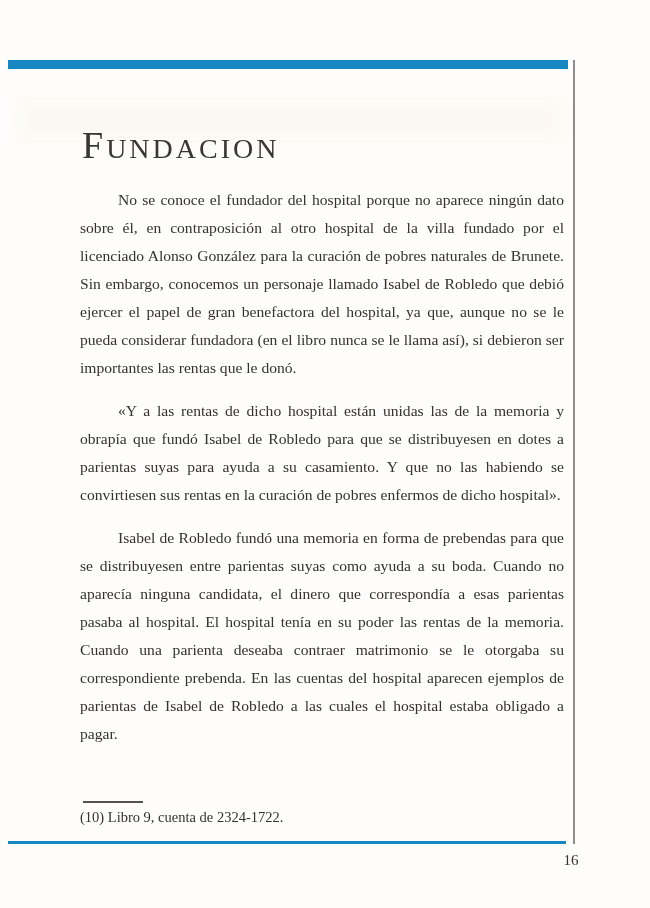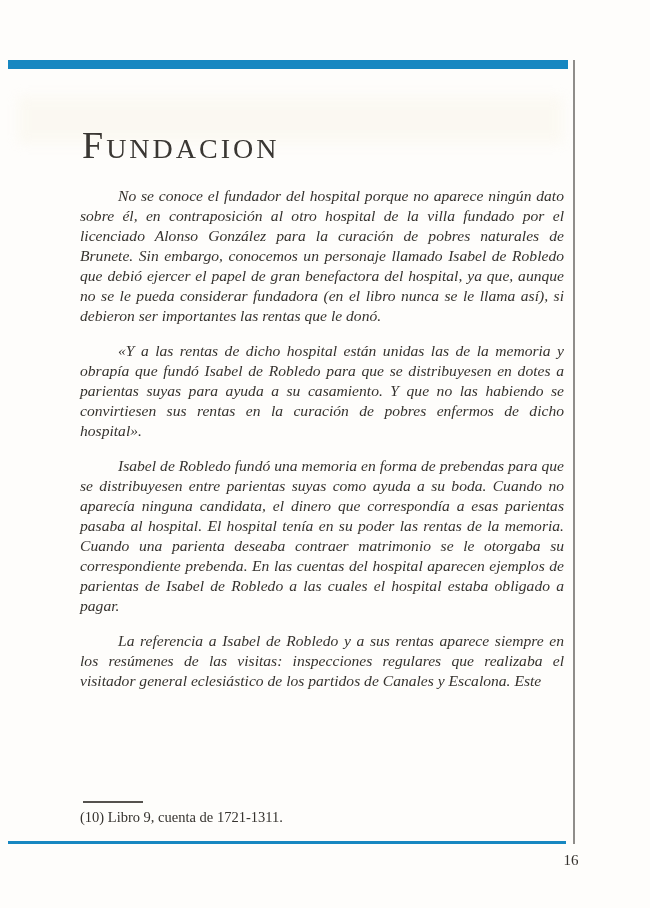--- a/index.html
+++ b/index.html
@@ -53,23 +53,22 @@
   .chapter-title .t-rest {
     font-size: 28px;
     letter-spacing: 3px;
   }
   .body-text {
     position: absolute;
     left: 80px; top: 186px;
     width: 484px;
     color: var(--text);
     font-size: 15.6px;
-    line-height: 20px;
+    line-height: 28px;
     text-align: justify;
-    font-style: italic;
   }
   .body-text p {
     margin: 0 0 15px 0;
     text-indent: 38px;
   }
   .footnote-rule {
     position: absolute;
     left: 83px; top: 801px;
     width: 60px; height: 2px;
     background: #55524e;
@@ -107,22 +106,21 @@
 
   <div class="top-bar"></div>
   <div class="right-edge"></div>
 
   <h1 class="chapter-title"><span class="t-initial">F</span><span class="t-rest">UNDACION</span></h1>
 
   <div class="body-text">
     <p>No se conoce el fundador del hospital porque no aparece ningún dato sobre él, en contraposición al otro hospital de la villa fundado por el licenciado Alonso González para la curación de pobres naturales de Brunete. Sin embargo, conocemos un personaje llamado Isabel de Robledo que debió ejercer el papel de gran benefactora del hospital, ya que, aunque no se le pueda considerar fundadora (en el libro nunca se le llama así), si debieron ser importantes las rentas que le donó.</p>
     <p>«Y a las rentas de dicho hospital están unidas las de la memoria y obrapía que fundó Isabel de Robledo para que se distribuyesen en dotes a parientas suyas para ayuda a su casamiento. Y que no las habiendo se convirtiesen sus rentas en la curación de pobres enfermos de dicho hospital».</p>
     <p>Isabel de Robledo fundó una memoria en forma de prebendas para que se distribuyesen entre parientas suyas como ayuda a su boda. Cuando no aparecía ninguna candidata, el dinero que correspondía a esas parientas pasaba al hospital. El hospital tenía en su poder las rentas de la memoria. Cuando una parienta deseaba contraer matrimonio se le otorgaba su correspondiente prebenda. En las cuentas del hospital aparecen ejemplos de parientas de Isabel de Robledo a las cuales el hospital estaba obligado a pagar.</p>
-    <p>La referencia a Isabel de Robledo y a sus rentas aparece siempre en los resúmenes de las visitas: inspecciones regulares que realizaba el visitador general eclesiástico de los partidos de Canales y Escalona. Este</p>
   </div>
 
   <div class="footnote-rule"></div>
-  <p class="footnote">(10) Libro 9, cuenta de 1721-1311.</p>
+  <p class="footnote">(10) Libro 9, cuenta de 2324-1722.</p>
 
   <div class="bottom-bar"></div>
   <div class="page-number">16</div>
 
 </div>
 
 </body></html>

